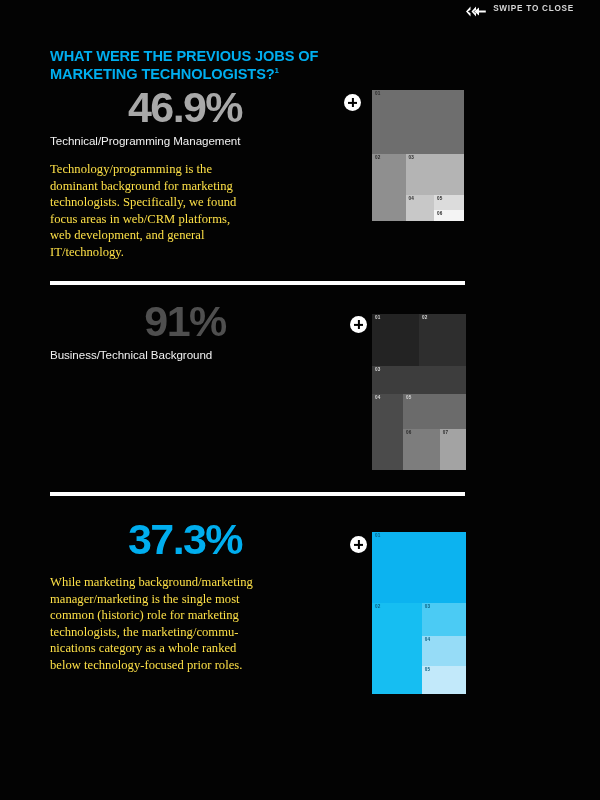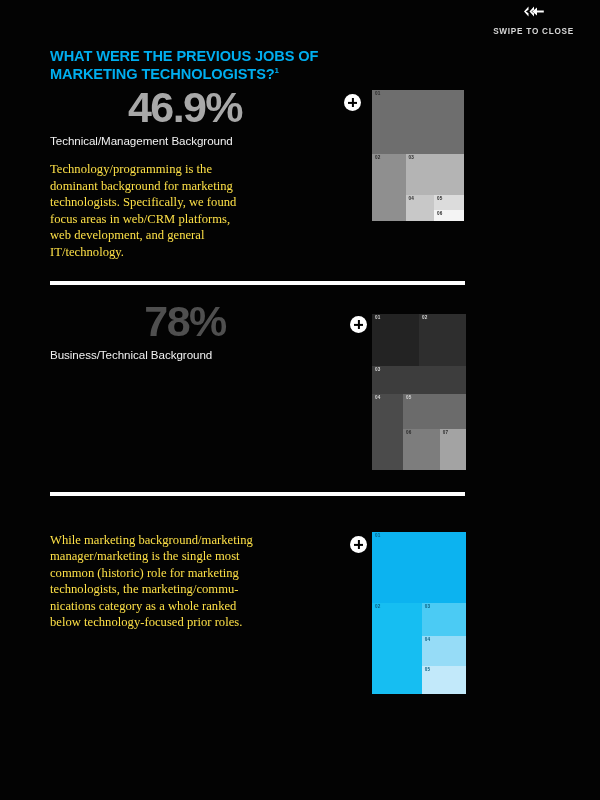--- a/index.html
+++ b/index.html
@@ -43,22 +43,21 @@
     font-size: 8px;
     vertical-align: super;
     line-height: 0;
   }
   .swipe {
     position: absolute;
     right: 26px;
     top: 3px;
     display: flex;
     align-items: center;
-    gap: 13px;
-    flex-direction: column;
+    gap: 7px;
   }
   .swipe-icon {
     display: block;
     width: 20px;
     height: 11px;
   }
   .swipe-label {
     font-size: 8.2px;
     font-weight: bold;
     letter-spacing: 0.75px;
@@ -189,21 +188,21 @@
         <polygon points="13,1.6 8.2,5.5 13,9.4" fill="#ffffff"></polygon>
         <rect x="12.4" y="4.5" width="7.4" height="2" fill="#ffffff"></rect>
       </svg>
     </span>
     <span class="swipe-label">SWIPE TO CLOSE</span>
   </div>
 
   <div class="section" id="section-0">
     <div class="text-col">
       <div class="pct" style="color: rgb(168, 168, 168);">46.9%</div>
-      <div class="subtitle">Technical/Management Background</div>
+      <div class="subtitle">Technical/Programming Management</div>
       <div class="body-text">Technology/programming is the
 dominant background for marketing
 technologists. Specifically, we found
 focus areas in web/CRM platforms,
 web development, and general
 IT/technology.</div>
     </div>
     <div class="plus-btn" id="plus-0"></div>
     <div class="treemap" id="treemap-0">
         <div class="cell" style="left: 0%; top: 0%; width: 100%; height: 48.5%; background: rgb(110, 110, 110);">
@@ -224,21 +223,21 @@
         <div class="cell" style="left: 67.5%; top: 91.5%; width: 32.5%; height: 8.5%; background: rgb(244, 244, 244);">
           <span class="cell-label" style="color: rgb(42, 42, 42);">06</span>
         </div>
       </div>
   </div>
 
   <div class="divider" id="divider-0"></div>
 
   <div class="section" id="section-1">
     <div class="text-col">
-      <div class="pct" style="color: rgb(79, 79, 79);">78%</div>
+      <div class="pct" style="color: rgb(79, 79, 79);">91%</div>
       <div class="subtitle">Business/Technical Background</div>
     </div>
     <div class="plus-btn" id="plus-1"></div>
     <div class="treemap" id="treemap-1">
         <div class="cell" style="left: 0%; top: 0%; width: 50%; height: 33.5%; background: rgb(35, 35, 35);">
           <span class="cell-label" style="color: rgb(216, 216, 216);">01</span>
         </div>
         <div class="cell" style="left: 50%; top: 0%; width: 50%; height: 33.5%; background: rgb(46, 46, 46);">
           <span class="cell-label" style="color: rgb(216, 216, 216);">02</span>
         </div>
@@ -257,20 +256,21 @@
         <div class="cell" style="left: 72%; top: 73.5%; width: 28%; height: 26.5%; background: rgb(163, 163, 163);">
           <span class="cell-label" style="color: rgb(42, 42, 42);">07</span>
         </div>
       </div>
   </div>
 
   <div class="divider" id="divider-1"></div>
 
   <div class="section" id="section-2">
     <div class="text-col">
+      <div class="pct" style="color: rgb(0, 174, 239);">37.3%</div>
       <div class="body-text">While marketing background/marketing
 manager/marketing is the single most
 common (historic) role for marketing
 technologists,  the marketing/commu-
 nications category as a whole ranked
 below technology-focused prior roles.</div>
     </div>
     <div class="plus-btn" id="plus-2"></div>
     <div class="treemap" id="treemap-2">
         <div class="cell" style="left: 0%; top: 0%; width: 100%; height: 44%; background: rgb(12, 179, 240);">

